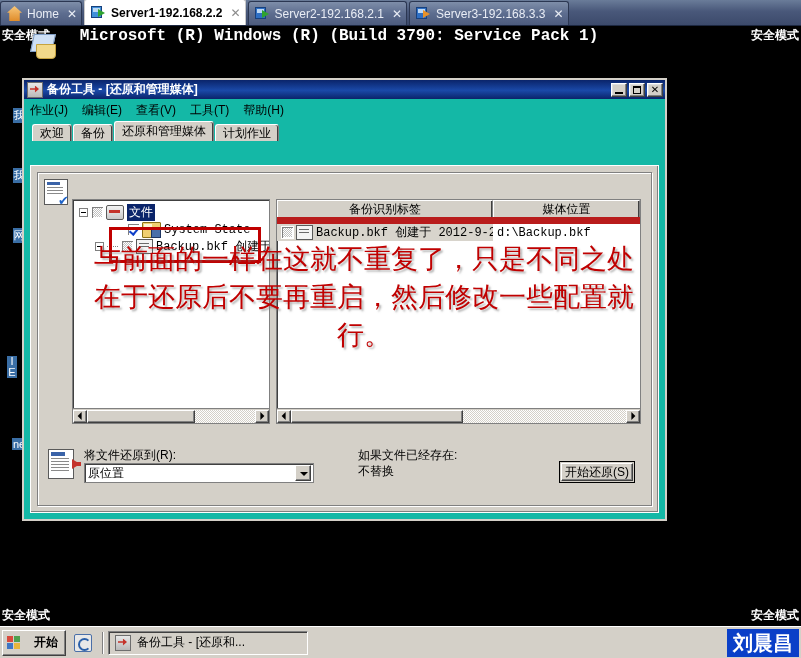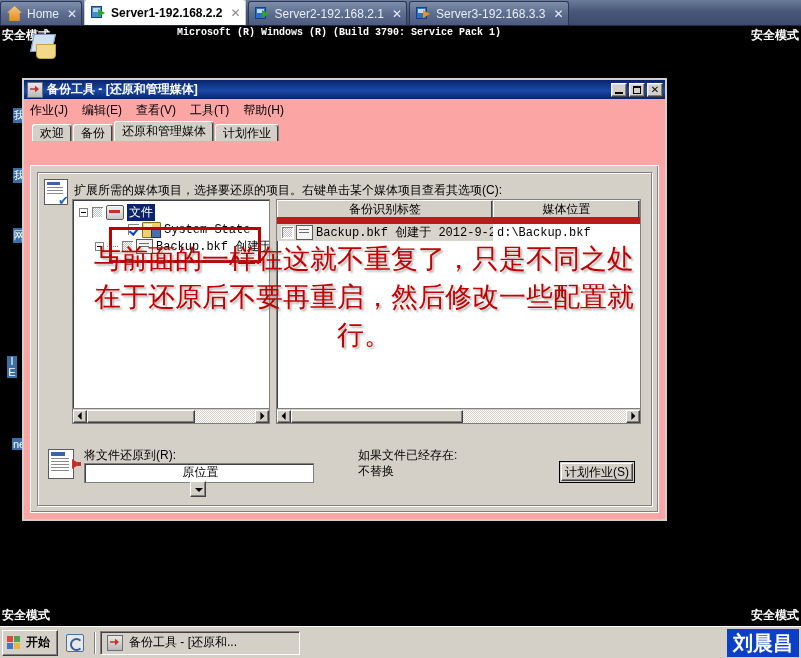--- a/index.html
+++ b/index.html
@@ -50,36 +50,36 @@
 
   
   .desktop{position:absolute;left:0;top:26px;width:801px;height:600px;background:#000;}
   .safemode{position:absolute;color:#fff;font-weight:bold;font-size:12px;font-family:"Liberation Sans",sans-serif;}
   .sm-tl{left:2px;top:1px;}
   .sm-tr{right:2px;top:1px;}
   .sm-bl{left:2px;bottom:2px;}
   .sm-br{right:2px;bottom:2px;}
   .buildtext{
     position:absolute;top:1px;left:0;width:678px;text-align:center;color:#fff;
-    font-family:"Liberation Mono","DejaVu Sans Mono",monospace;font-size:10px;font-weight:bold;
+    font-family:"Liberation Mono","DejaVu Sans Mono",monospace;font-size:16px;font-weight:bold;
     letter-spacing:0px;
   }
   .deskicon{position:absolute;width:34px;text-align:center;}
   .deskicon .dlabel{
     display:inline-block;background:#3a6ea5;color:#fff;font-size:11px;padding:0 1px;
     white-space:nowrap;overflow:hidden;
   }
   .gear{position:absolute;left:30px;top:8px;width:26px;height:24px;}
   .gear .g1{position:absolute;left:2px;top:0;width:20px;height:16px;background:#cfe0f5;border:1px solid #7f9dc4;transform:skewX(-12deg);}
   .gear .g2{position:absolute;left:6px;top:10px;width:18px;height:13px;background:#f2d98a;border:1px solid #c6a33f;border-radius:0 0 4px 4px;}
 
   
   .win{
     position:absolute;left:22px;top:52px;width:645px;height:443px;
-    background:#fca5a5;border:2px solid #d4d0c8;border-radius:0;
+    background:#14b8a6;border:2px solid #d4d0c8;border-radius:0;
     box-shadow:1px 1px 0 #000;box-sizing:border-box;
   }
   .titlebar{
     height:19px;background:linear-gradient(180deg,#0a246a 0%,#1a49a8 55%,#0a246a 100%);
     display:flex;align-items:center;padding:0 2px;box-sizing:border-box;
   }
   .titlebar .tbicon{width:14px;height:14px;margin:0 4px 0 1px;position:relative;flex:none;
     background:linear-gradient(180deg,#e8e8e8,#b9b9b9);border:1px solid #6e6e6e;}
   .titlebar .tbicon:after{content:"";position:absolute;left:2px;top:3px;width:9px;height:7px;
     background:#c4332b;clip-path:polygon(0 40%,55% 40%,55% 0,100% 50%,55% 100%,55% 60%,0 60%);}
@@ -195,21 +195,21 @@
   .restoreicon{position:absolute;left:0;top:2px;width:24px;height:28px;background:#fff;border:1px solid #5a5a5a;}
   .restoreicon:before{content:"";position:absolute;left:2px;top:2px;width:14px;height:4px;background:#3a63a8;}
   .restoreicon:after{content:"";position:absolute;left:2px;top:8px;width:18px;height:15px;
     background:repeating-linear-gradient(180deg,#8a8a8a 0 1px,#fff 1px 3px);}
   .redarrow{position:absolute;left:24px;top:12px;width:0;height:0;
     border-left:8px solid #c4332b;border-top:5px solid transparent;border-bottom:5px solid transparent;}
   .redarrow:before{content:"";position:absolute;left:-6px;top:-2px;width:7px;height:4px;background:#c4332b;}
   .lblrestore{position:absolute;left:36px;top:0;font-size:12px;white-space:nowrap;}
   .combo{position:absolute;left:36px;top:16px;width:230px;height:20px;background:#fff;
     border:1px solid #808080;box-shadow:inset 1px 1px 0 #404040;box-sizing:border-box;
-    display:flex;align-items:center;flex-direction:column;}
+    display:flex;align-items:center;}
   .combo .cval{flex:1;padding-left:3px;font-size:12px;}
   .combo .carrow{width:16px;height:16px;margin-right:2px;background:#d4d0c8;
     border:1px solid #fff;border-right-color:#404040;border-bottom-color:#404040;
     box-shadow:inset -1px -1px 0 #808080;position:relative;box-sizing:border-box;flex:none;}
   .combo .carrow:after{content:"";position:absolute;left:4px;top:6px;width:0;height:0;
     border-top:4px solid #000;border-left:4px solid transparent;border-right:4px solid transparent;}
   .existslbl{position:absolute;left:310px;top:0;font-size:12px;white-space:nowrap;}
   .existsval{position:absolute;left:310px;top:16px;font-size:12px;white-space:nowrap;}
   .startbtn{
     position:absolute;right:6px;top:14px;width:76px;height:22px;
@@ -227,21 +227,21 @@
     font-family:"Liberation Serif","DejaVu Serif",serif;
     text-shadow:2px 2px 2px rgba(120,120,120,.55);
     pointer-events:none;white-space:pre-wrap;
   }
 
   
   .taskbar{position:absolute;left:0;bottom:0;width:801px;height:32px;
     background:#d4d0c8;border-top:1px solid #fff;box-sizing:border-box;display:flex;align-items:center;}
   .startbutton{margin:2px 2px 2px 2px;height:26px;display:flex;align-items:center;padding:0 7px 0 4px;
     background:#d4d0c8;border:1px solid #fff;border-right-color:#404040;border-bottom-color:#404040;
-    box-shadow:inset -1px -1px 0 #808080;font-weight:bold;font-size:12px;box-sizing:border-box;}
+    box-shadow:inset -1px -1px 0 #808080;font-weight:bold;font-size:12px;box-sizing:border-box;gap:8px;}
   .flag{width:15px;height:14px;margin-right:4px;position:relative;flex:none;}
   .flag i{position:absolute;width:6px;height:6px;}
   .flag .q1{left:0;top:0;background:#d94a3d;}
   .flag .q2{left:7px;top:0;background:#4fa04f;}
   .flag .q3{left:0;top:7px;background:#3f76c4;}
   .flag .q4{left:7px;top:7px;background:#e8b53a;}
   .qlaunch{width:22px;height:22px;margin:0 4px;display:flex;align-items:center;justify-content:center;}
   .qlicon{width:16px;height:16px;background:#e8e8e8;border:1px solid #4a6fa8;border-radius:2px;position:relative;}
   .qlicon:after{content:"";position:absolute;left:3px;top:3px;width:9px;height:9px;border:2px solid #2a5fa8;border-radius:50%;border-right-color:transparent;}
   .tasksep{width:1px;height:22px;background:#808080;border-right:1px solid #fff;margin:0 4px;}
@@ -358,21 +358,20 @@
         <div class="tabitem">计划作业</div>
       </div>
 
       <div class="panelbody">
         <div class="inner">
 
           <div class="instrrow">
             <span class="instricon">
                 <span class="chk">✔</span>
               </span>
-            <span class="instrtext">扩展所需的媒体项目，选择要还原的项目。右键单击某个媒体项目查看其选项(C):</span>
           </div>
 
           <div class="listsarea">
 
             <div class="listbox left-list">
               <div class="tree">
                 <div class="trow" style="padding-left:6px;">
                   <span class="expander"></span>
                   <span class="cbox"></span>
                   <span class="ic-tape"></span>
@@ -437,21 +436,21 @@
             <span class="restoreicon"></span>
             <span class="redarrow"></span>
             <span class="lblrestore">将文件还原到(R):</span>
             <div class="combo">
               <span class="cval">原位置</span>
               <span class="carrow"></span>
             </div>
             <span class="existslbl">如果文件已经存在:</span>
             <span class="existsval">不替换</span>
             <div class="startbtn">
-              <span>计划作业(S)</span>
+              <span>开始还原(S)</span>
             </div>
           </div>
 
         </div>
       </div>
     </div>
 
     <div class="annot">与前面的一样在这就不重复了，只是不同之处在于还原后不要再重启，然后修改一些配置就行。</div>
   </div>
 

